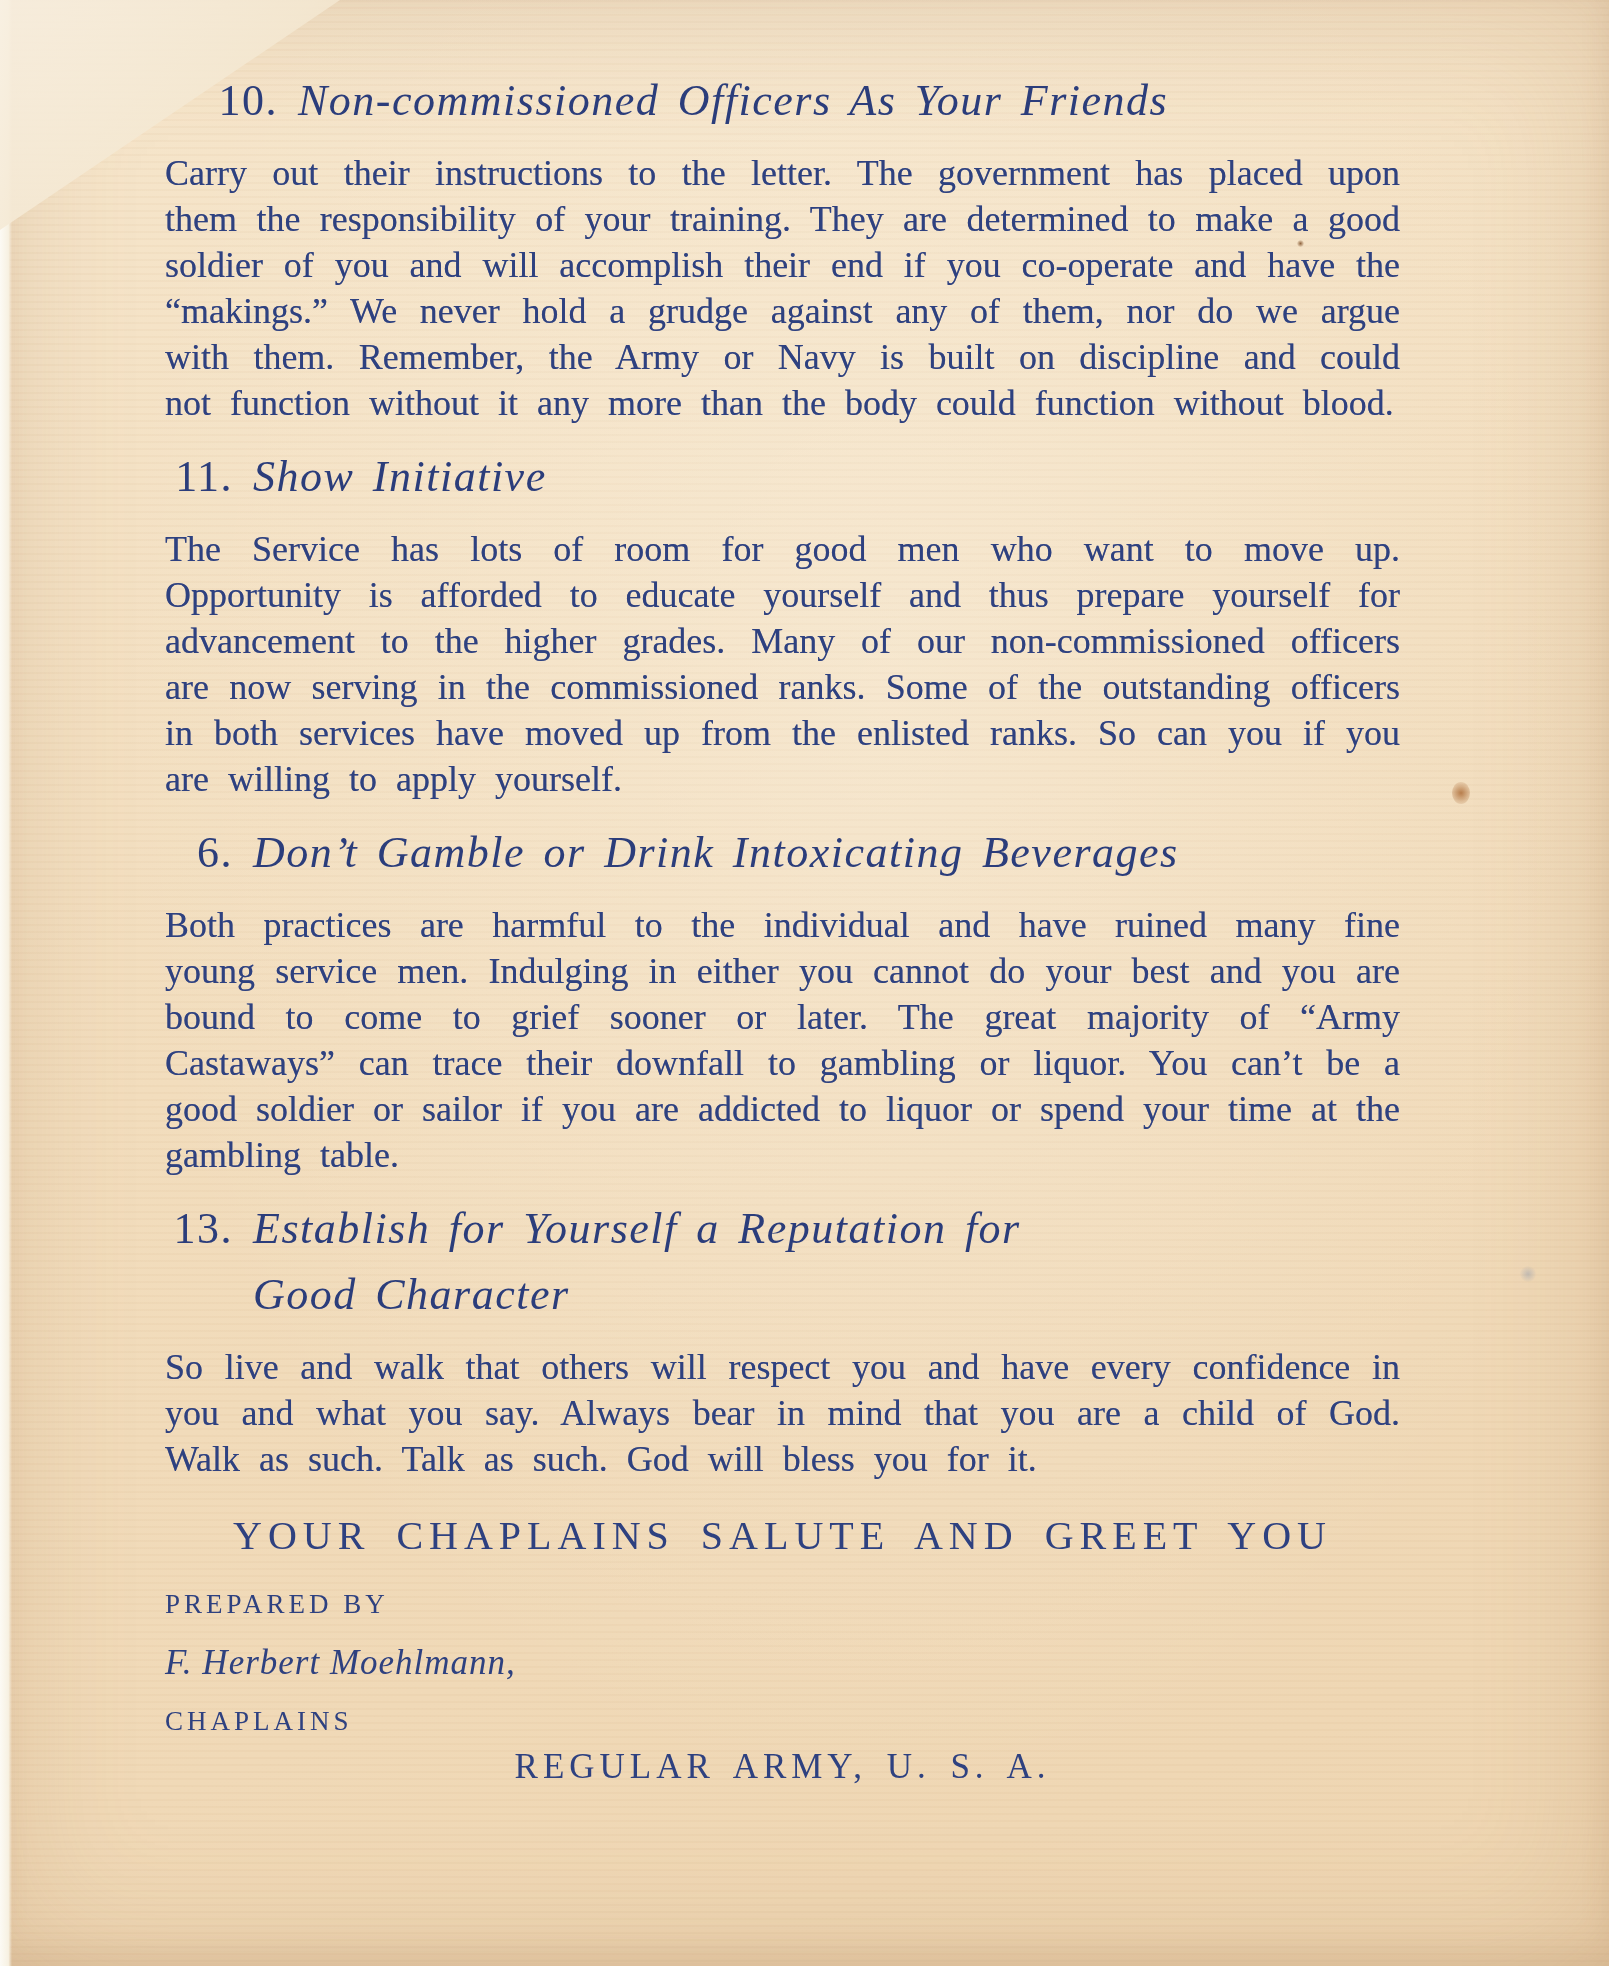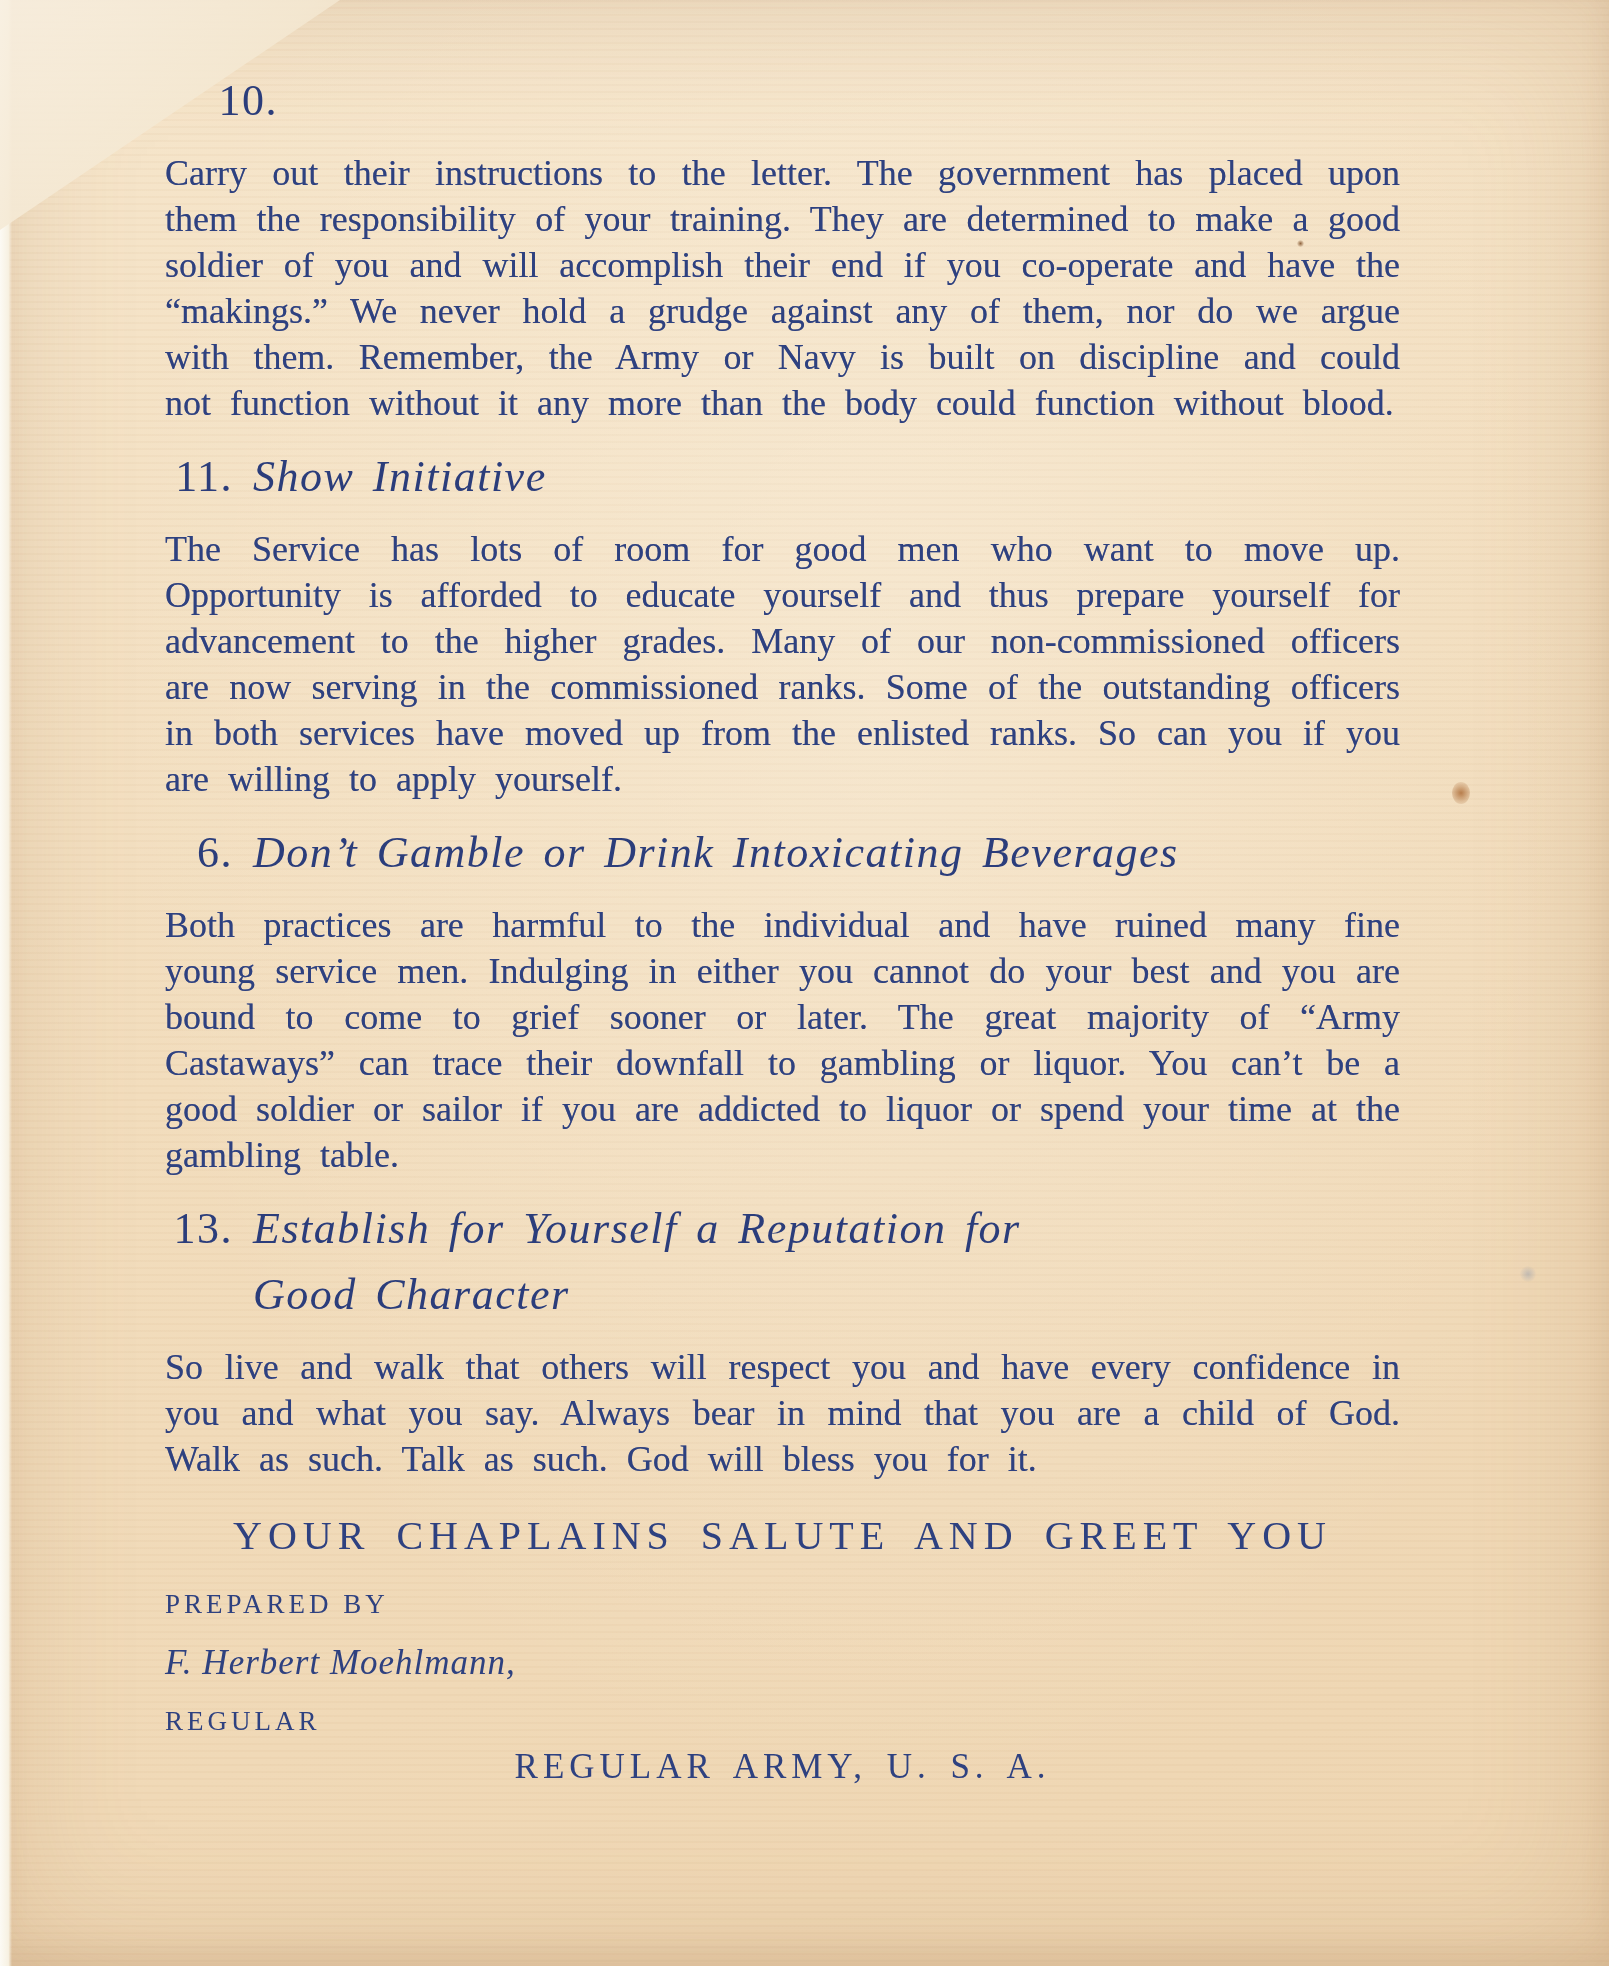--- a/index.html
+++ b/index.html
@@ -97,20 +97,21 @@
   <div class="torn-corner"></div>
   <div class="stain stain-rust"></div>
   <div class="stain stain-speck"></div>
   <div class="stain stain-blue"></div>
 
   <div class="content">
 
     <div class="sec-heading indented">
       <span class="sec-num">10.</span>
       <span class="sec-title">
+        <span>Non-commissioned Officers As Your Friends</span>
       </span>
     </div>
     <p class="sec-body">Carry out their instructions to the letter. The government has placed upon them the responsibility of your training. They are determined to make a good soldier of you and will accomplish their end if you co-operate and have the “makings.” We never hold a grudge against any of them, nor do we argue with them. Remember, the Army or Navy is built on discipline and could not function without it any more than the body could function without blood.</p>
 
     <div class="sec-heading">
       <span class="sec-num">11.</span>
       <span class="sec-title">
         <span>Show Initiative</span>
       </span>
     </div>
@@ -131,19 +132,19 @@
         <span>Good Character</span>
       </span>
     </div>
     <p class="sec-body">So live and walk that others will respect you and have every confidence in you and what you say. Always bear in mind that you are a child of God. Walk as such. Talk as such. God will bless you for it.</p>
 
     <div class="footer">
       <div class="salute">YOUR CHAPLAINS SALUTE AND GREET YOU</div>
       <div class="prepared">
         <span class="caps">PREPARED BY</span>
         <span class="name">F. Herbert Moehlmann,</span>
-        <span class="caps">REGULAR</span>
+        <span class="caps">CHAPLAINS</span>
       </div>
       <div class="org">REGULAR ARMY, U. S. A.</div>
     </div>
 
   </div>
 </div>
 
 </body></html>

